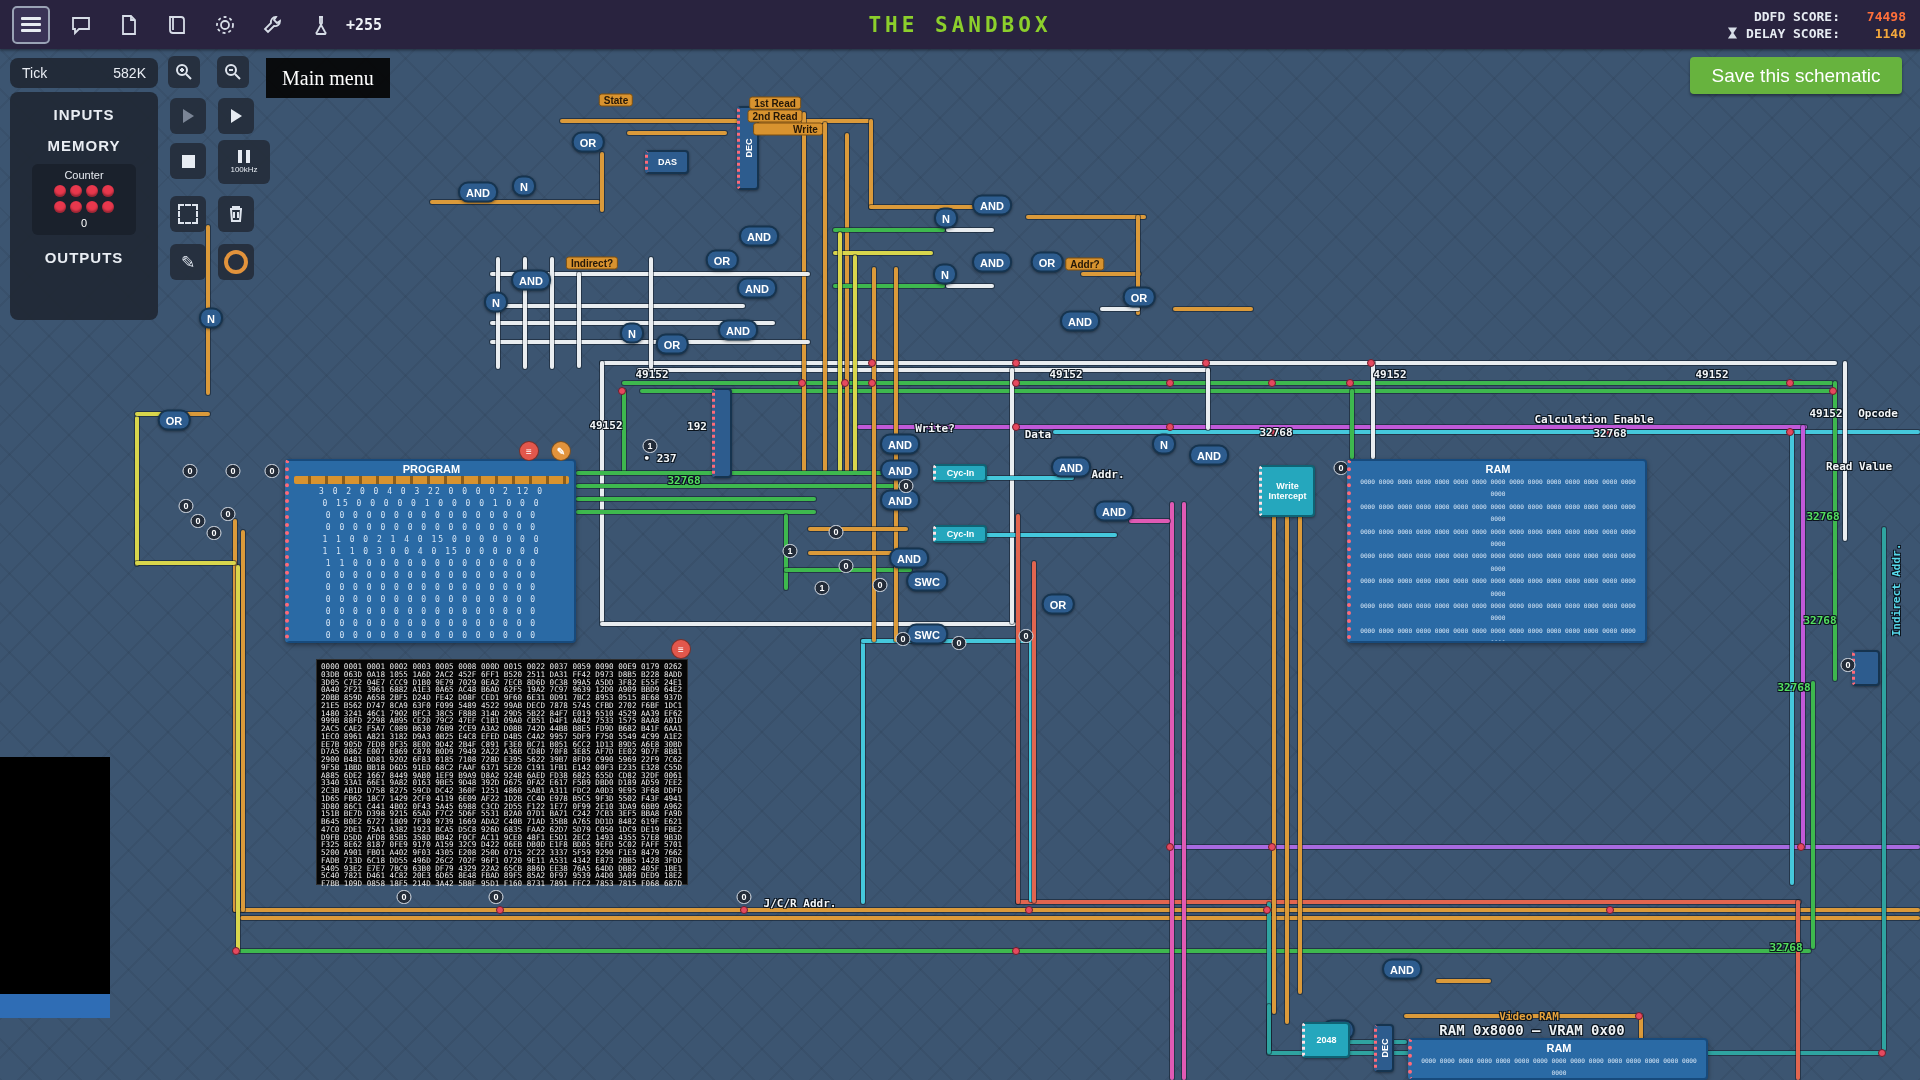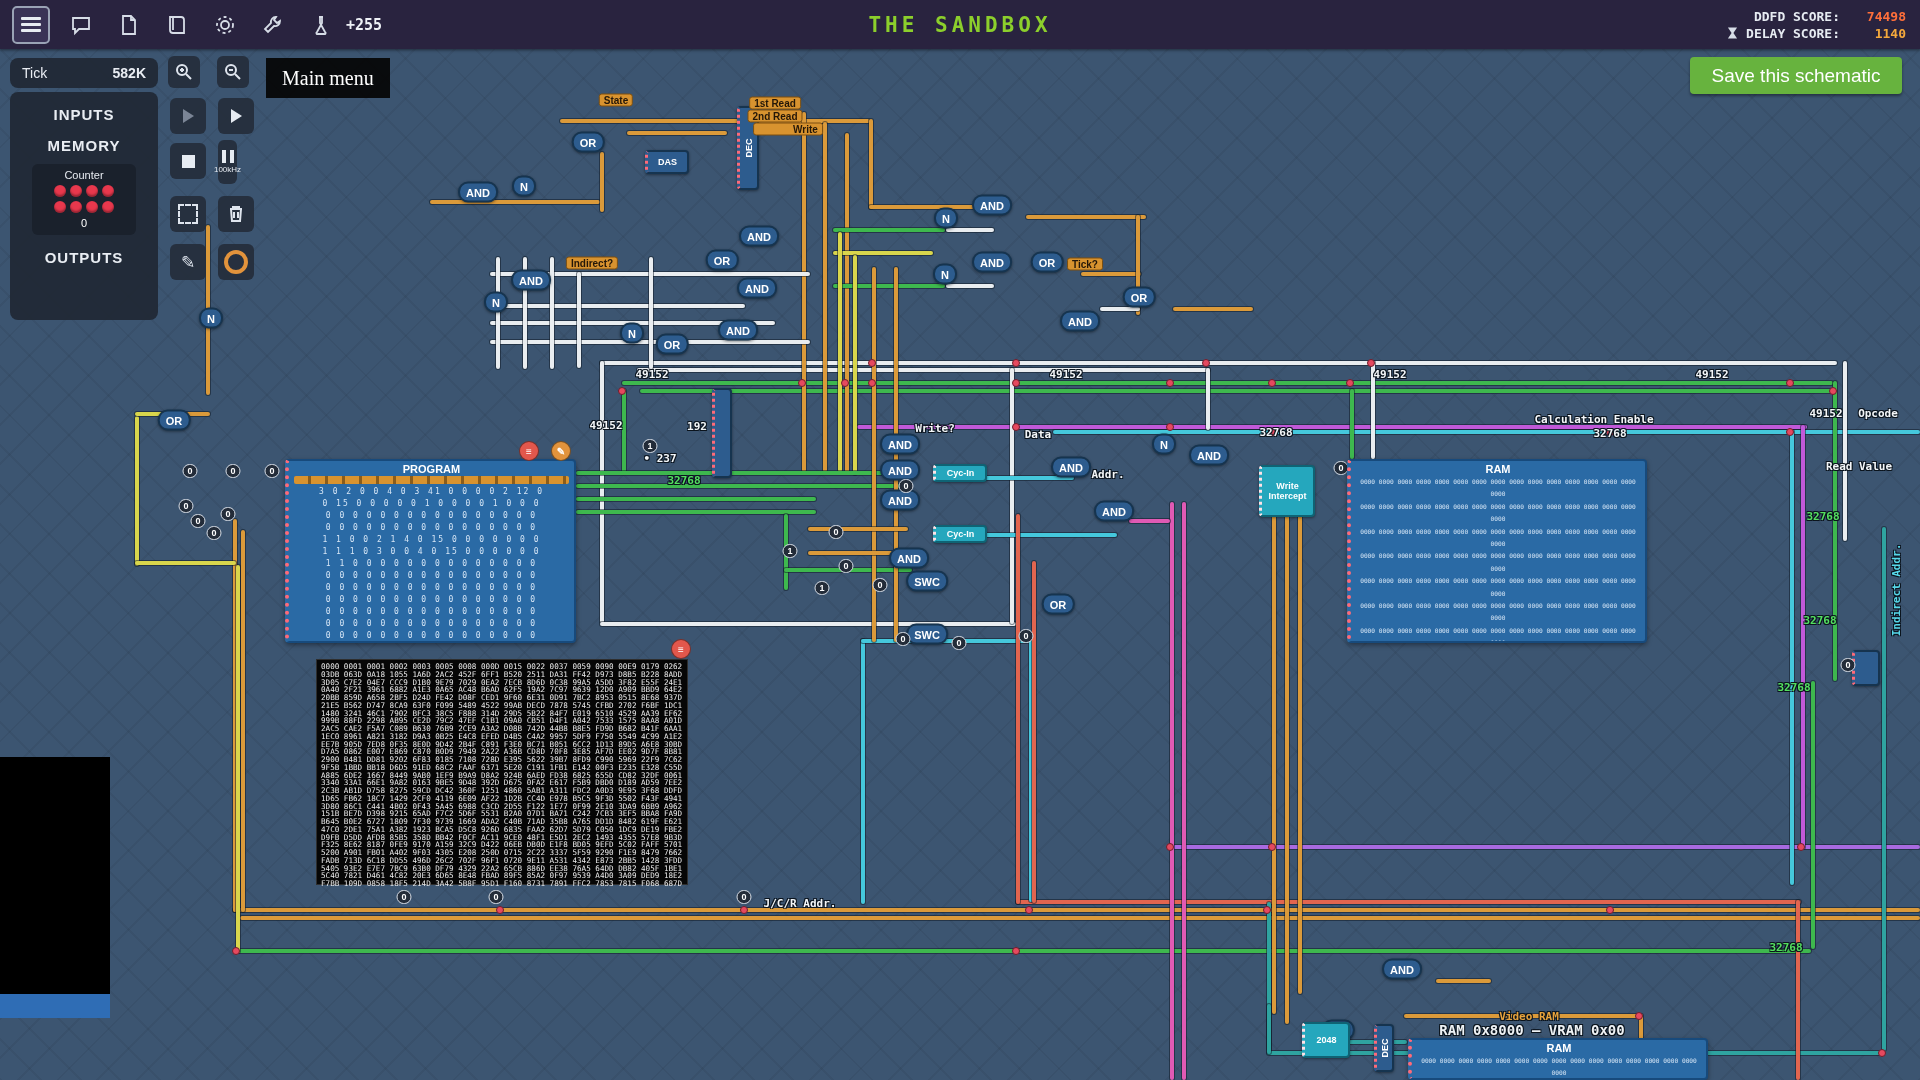--- a/index.html
+++ b/index.html
@@ -25,21 +25,21 @@
   .tb-scores{margin-left:auto;padding-right:14px;display:flex;flex-direction:column;gap:2px;align-items:flex-end;
     font:bold 13px "DejaVu Sans Mono",monospace;color:#e6ebf2;}
   .score-row{display:flex;align-items:center;gap:8px;}
   .score-val{min-width:58px;text-align:right;}
   .gate-val{color:#ff6f3a;} .delay-val{color:#f5a93c;}
   .hg{width:11px;height:14px;fill:#d7dde7;}
   
   .panelbox{position:absolute;background:rgba(33,41,54,.95);border-radius:8px;z-index:15;color:#e9edf3;}
   #tickbox{left:10px;top:58px;width:148px;height:30px;display:flex;align-items:center;justify-content:space-between;
     padding:0 12px;box-sizing:border-box;font-size:14px;}
-  #tickbox .tickval{font-weight:bold;}
+  #tickbox .tickval{font-weight:normal;}
   .sqbtn{position:absolute;width:32px;height:32px;background:rgba(37,46,60,.95);border:none;border-radius:6px;z-index:15;
     display:flex;flex-direction:column;align-items:center;justify-content:center;cursor:pointer;color:#dfe5ee;padding:0;}
   .sqbtn svg{stroke:#dfe5ee;fill:none;stroke-width:2;}
   #tooltip{position:absolute;left:266px;top:58px;height:40px;background:rgba(5,5,5,.93);color:#fff;z-index:22;
     display:flex;align-items:center;padding:0 16px;font:20px "Liberation Serif",serif;}
   #sidepanel{left:10px;top:92px;width:148px;height:228px;}
   #sidepanel .sec{text-align:center;font:bold 15px "Liberation Sans",sans-serif;letter-spacing:1px;padding-top:14px;}
   #counterbox{margin:10px auto 0;width:104px;background:#1a212c;border-radius:6px;padding:5px 0 6px;text-align:center;}
   #counterbox .clabel2{font-size:11px;color:#e7ebf1;}
   .ledrow{display:flex;justify-content:center;gap:4px;margin-top:4px;}
@@ -224,21 +224,21 @@
         <div class="dot" style="left: 1272px; top: 847px;"></div>
         <div class="dot" style="left: 1801px; top: 847px;"></div>
         <div class="dot" style="left: 1882px; top: 1053px;"></div>
         <div class="dot" style="left: 1639px; top: 1016px;"></div>
       </div>
 
     <div class="block" id="program-block" style="left:285px;top:459px;width:291px;height:184px;">
       <div class="btitle">PROGRAM</div>
       <div class="strip"></div>
       <div class="pgrid" id="program-grid">
-          <div>3 0 2 0 0 4 0 3 41 0 0 0 0 2 12 0</div>
+          <div>3 0 2 0 0 4 0 3 22 0 0 0 0 2 12 0</div>
           <div>0 15 0 0 0 0 0 1 0 0 0 0 1 0 0 0</div>
           <div>0 0 0 0 0 0 0 0 0 0 0 0 0 0 0 0</div>
           <div>0 0 0 0 0 0 0 0 0 0 0 0 0 0 0 0</div>
           <div>1 1 0 0 2 1 4 0 15 0 0 0 0 0 0 0</div>
           <div>1 1 1 0 3 0 0 4 0 15 0 0 0 0 0 0</div>
           <div>1 1 0 0 0 0 0 0 0 0 0 0 0 0 0 0</div>
           <div>0 0 0 0 0 0 0 0 0 0 0 0 0 0 0 0</div>
           <div>0 0 0 0 0 0 0 0 0 0 0 0 0 0 0 0</div>
           <div>0 0 0 0 0 0 0 0 0 0 0 0 0 0 0 0</div>
           <div>0 0 0 0 0 0 0 0 0 0 0 0 0 0 0 0</div>
@@ -357,21 +357,21 @@
           <span class="rotl">DEC</span>
         </div>
         <div class="chip" style="left: 1852px; top: 650px; width: 28px; height: 36px;">
           <span></span>
         </div>
         <div class="cl lv-pill" style="left: 616px; top: 100px;">State</div>
         <div class="cl lv-pill" style="left: 775px; top: 103px;">1st Read</div>
         <div class="cl lv-pill" style="left: 775px; top: 116px;">2nd Read</div>
         <div class="cl lv-pill" style="left: 788px; top: 129px; padding-left: 39px;">Write</div>
         <div class="cl lv-pill" style="left: 592px; top: 263px;">Indirect?</div>
-        <div class="cl lv-pill" style="left: 1085px; top: 264px;">Tick?</div>
+        <div class="cl lv-pill" style="left: 1085px; top: 264px;">Addr?</div>
         <div class="cl lv-white" style="left: 935px; top: 428px;">Write?</div>
         <div class="cl lv-white" style="left: 1038px; top: 434px;">Data</div>
         <div class="cl lv-white" style="left: 1108px; top: 474px;">Addr.</div>
         <div class="cl lv-white" style="left: 652px; top: 374px;">49152</div>
         <div class="cl lv-white" style="left: 1066px; top: 374px;">49152</div>
         <div class="cl lv-white" style="left: 1390px; top: 374px;">49152</div>
         <div class="cl lv-white" style="left: 1712px; top: 374px;">49152</div>
         <div class="cl lv-white" style="left: 606px; top: 425px;">49152</div>
         <div class="cl lv-white" style="left: 697px; top: 426px;">192</div>
         <div class="cl lv-white" style="left: 660px; top: 458px;">• 237</div>
@@ -503,21 +503,21 @@
 
   <button class="sqbtn" style="left:170px;top:98px;width:36px;height:36px;">
     <span class="tri"></span>
   </button>
   <button class="sqbtn" style="left:218px;top:98px;width:36px;height:36px;">
     <span class="tri white"></span>
   </button>
   <button class="sqbtn" style="left:170px;top:143px;width:36px;height:36px;">
     <span class="stopsq"></span>
   </button>
-  <button class="sqbtn" style="left:218px;top:140px;width:19px;height:44px;">
+  <button class="sqbtn" style="left:218px;top:140px;width:52px;height:44px;">
     <span class="pausebars">
         <span></span>
         <span></span>
       </span>
     <span class="freq">100kHz</span>
   </button>
   <button class="sqbtn" style="left:170px;top:196px;width:36px;height:36px;">
     <span class="dashsq"></span>
   </button>
   <button class="sqbtn" style="left:218px;top:196px;width:36px;height:36px;">

